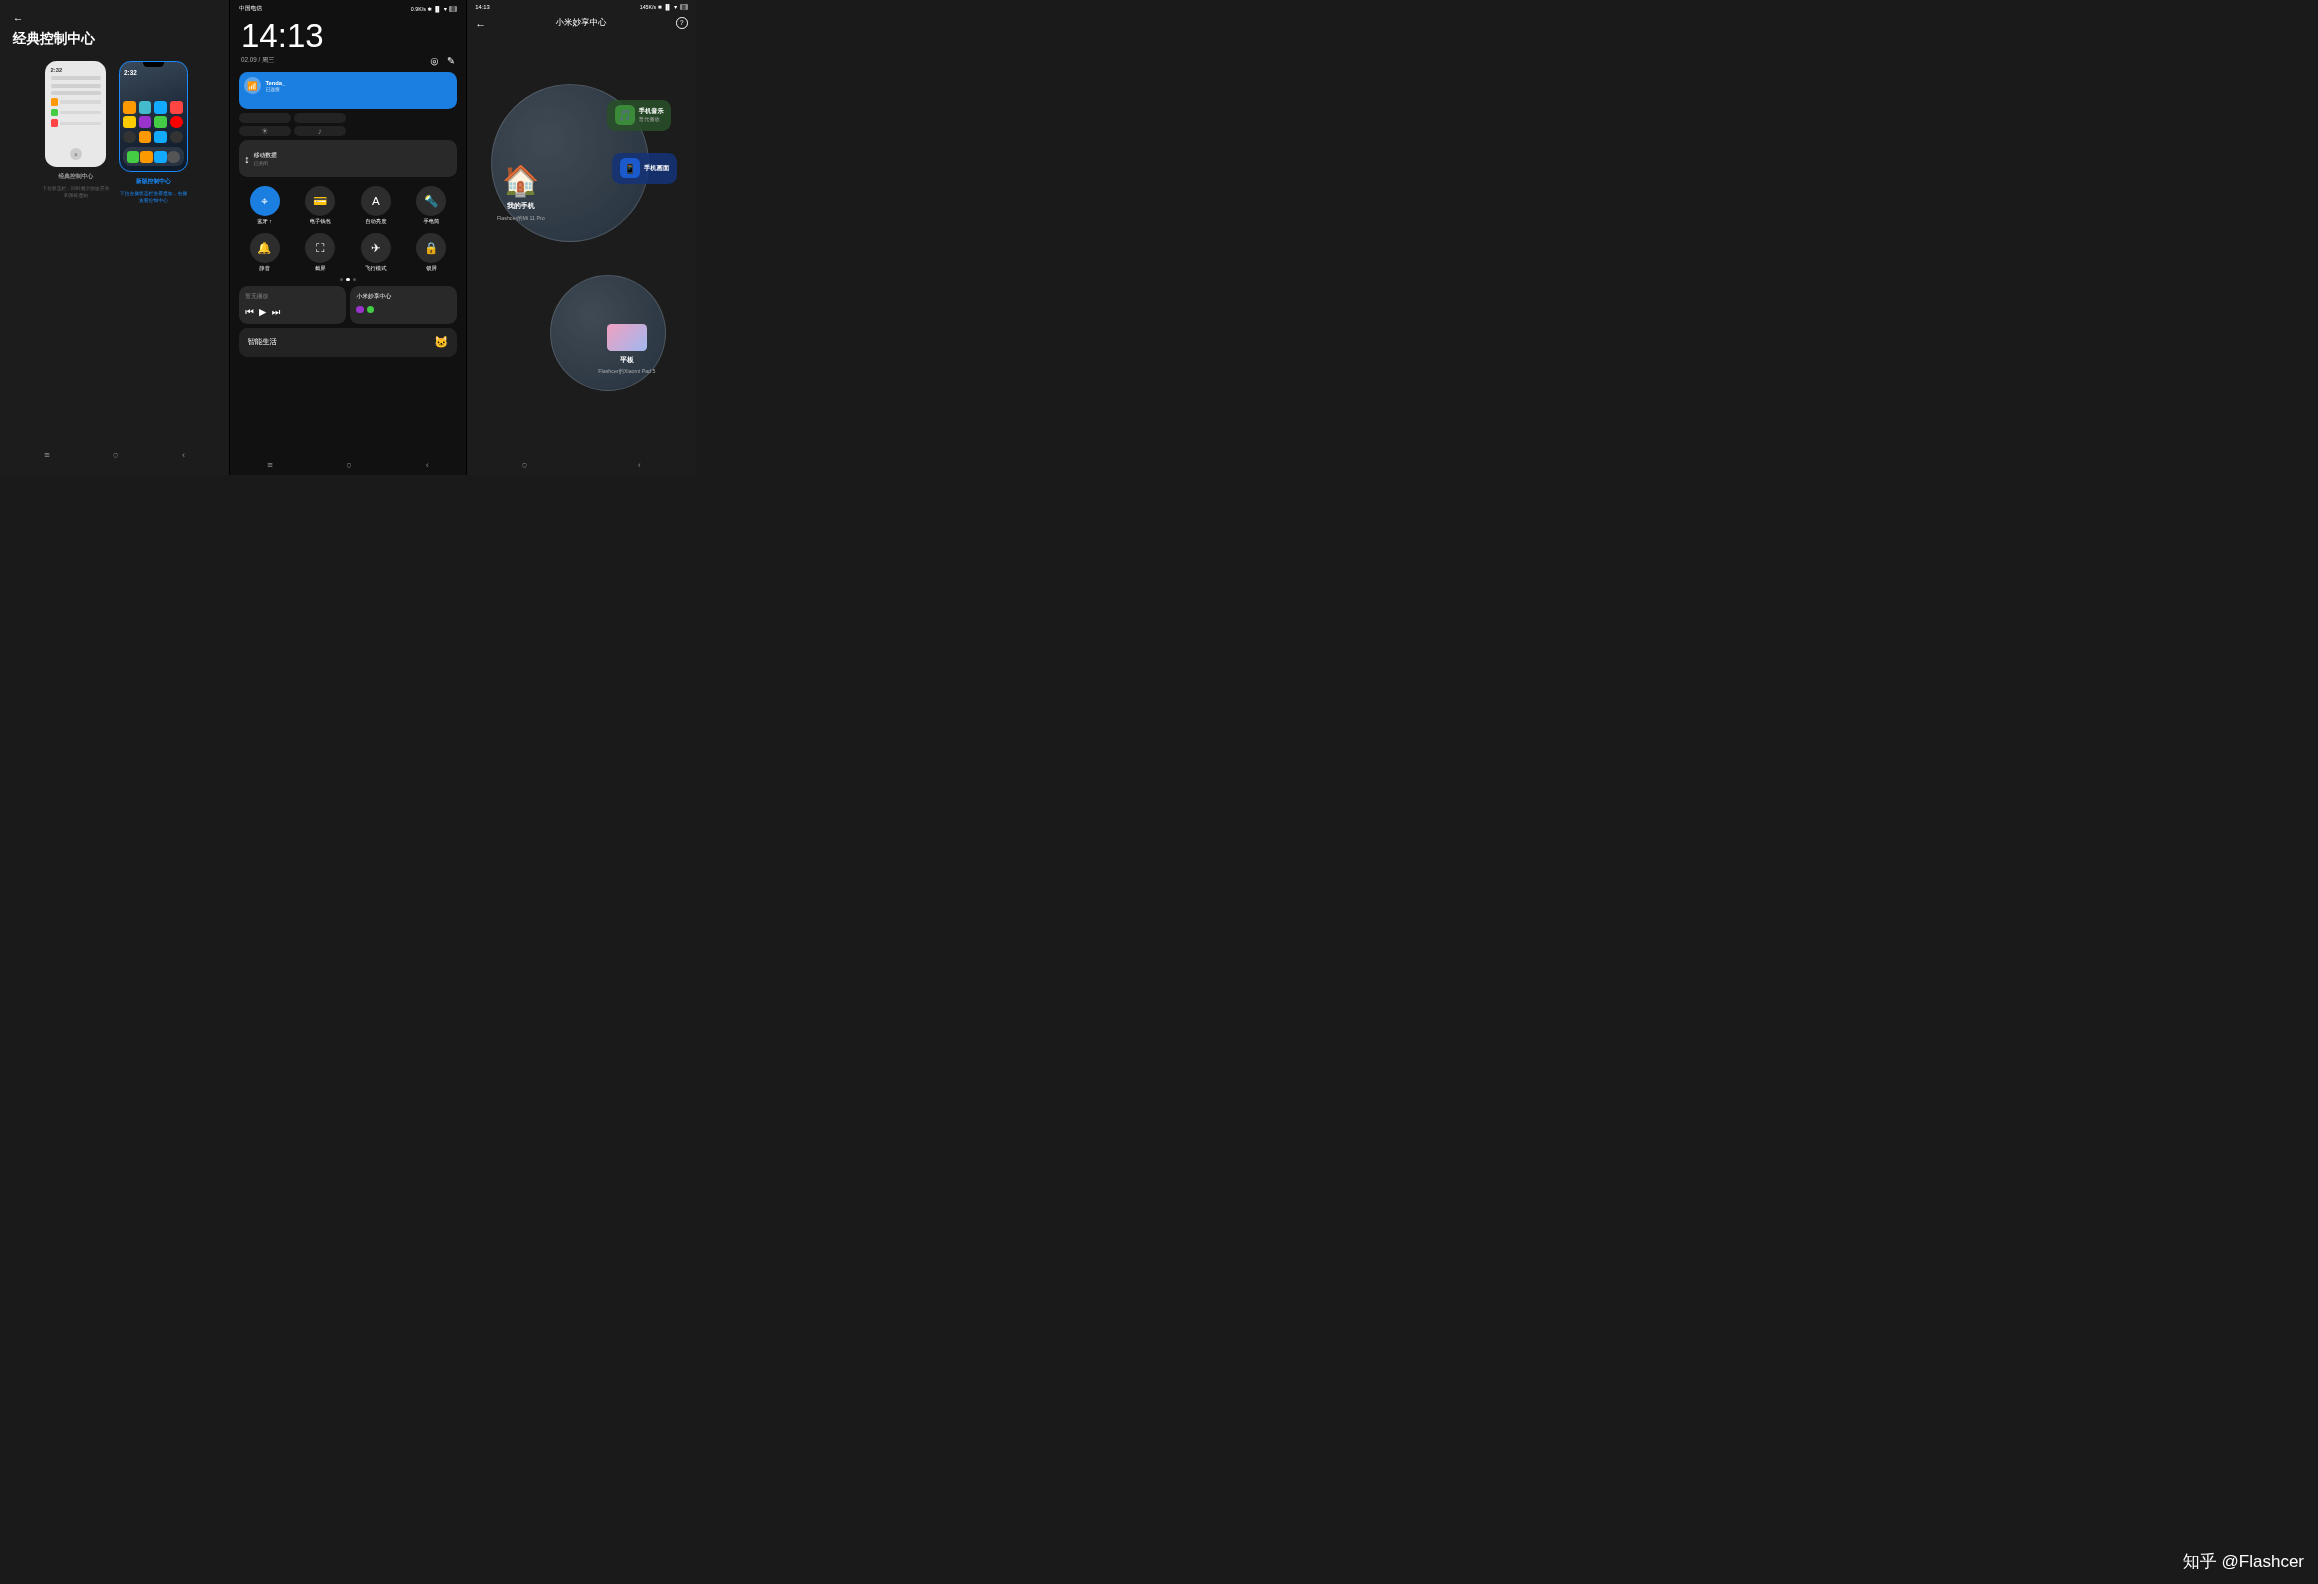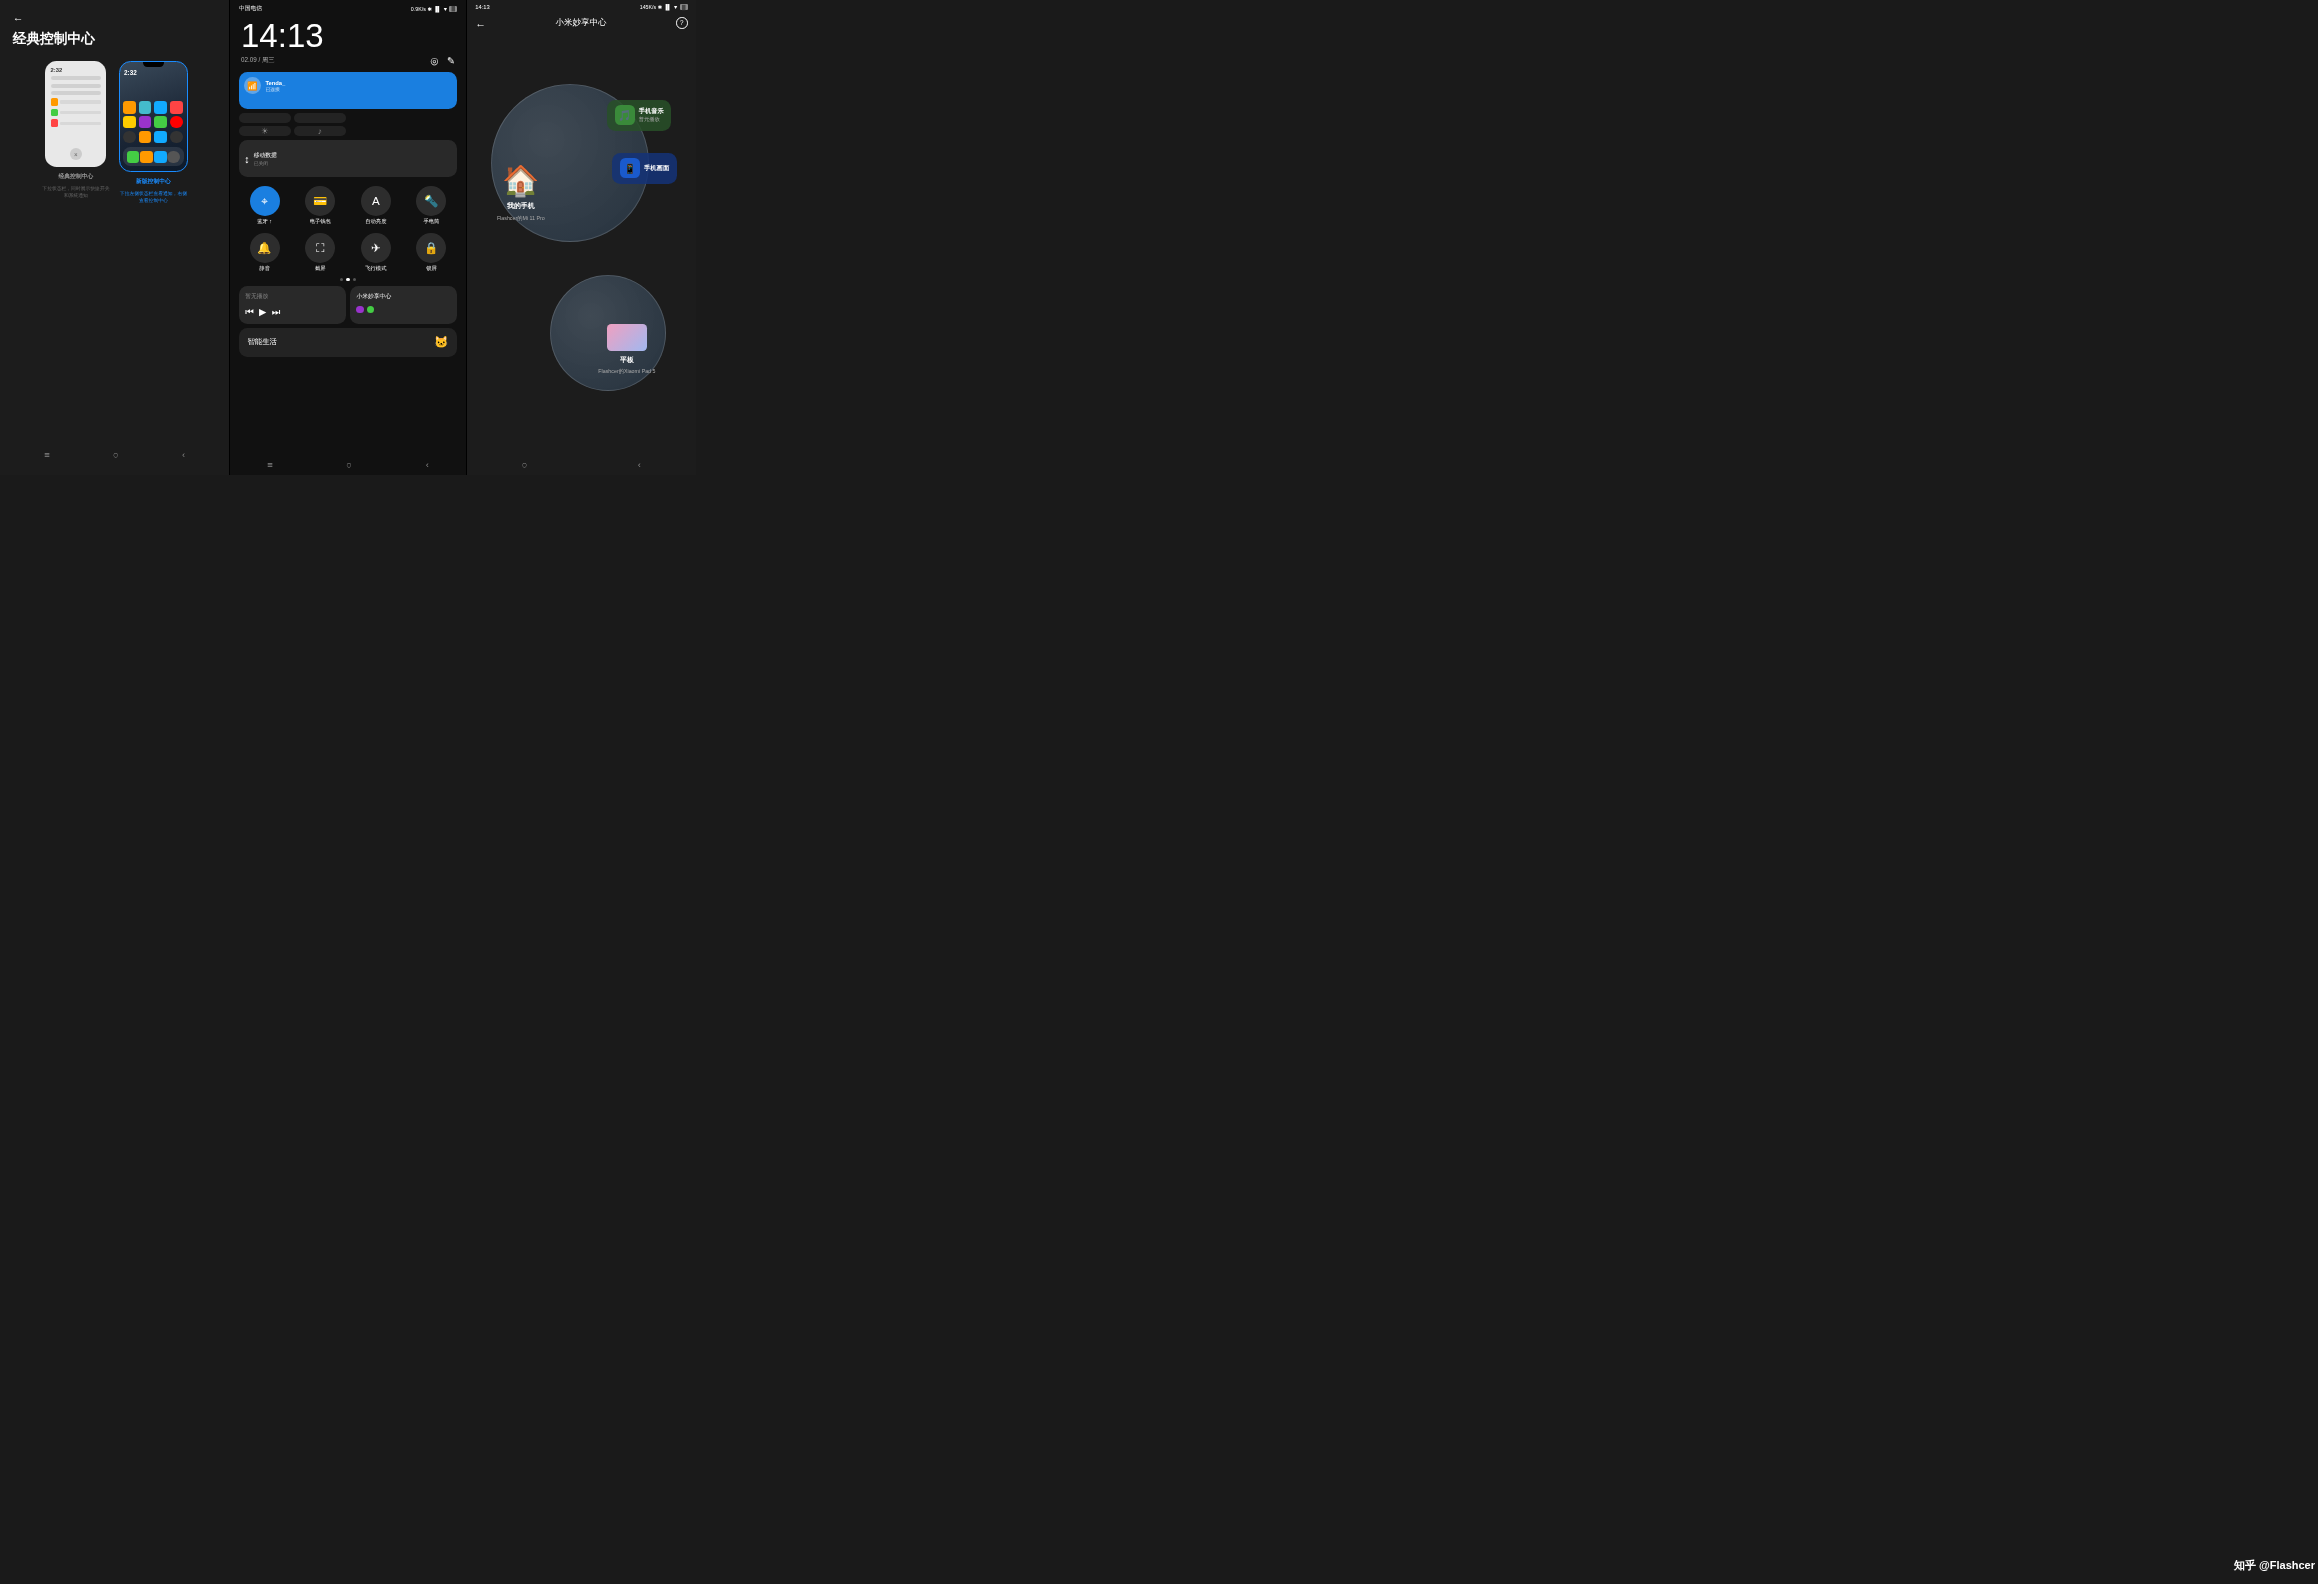--- a/index.html
+++ b/index.html
@@ -405,24 +405,24 @@
     .bubble-bottom {
       width: 116px;
       height: 116px;
       bottom: 10.6px;
       right: 16px;
     }
 
     .watermark {
       position: absolute;
       bottom: 10.6px;
-      right: 3px;
-      font-size: 11px;
-      color: #fff;
-      font-weight: bold;
+      right: 14px;
+      font-size: 17px;
+      color: #fff;
+      font-weight: normal;
     }
 
     .panel3 .nav-bar {
       display: flex;
       justify-content: space-around;
       align-items: center;
       padding: 6.3px 0 5.3px;
     }
 
     

